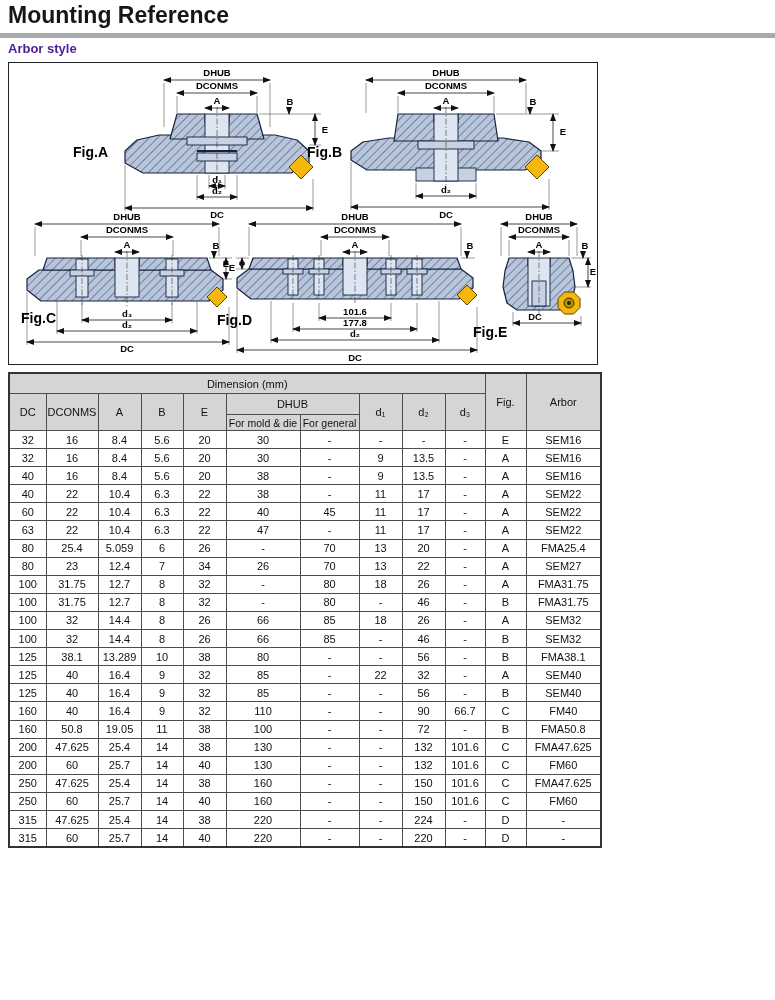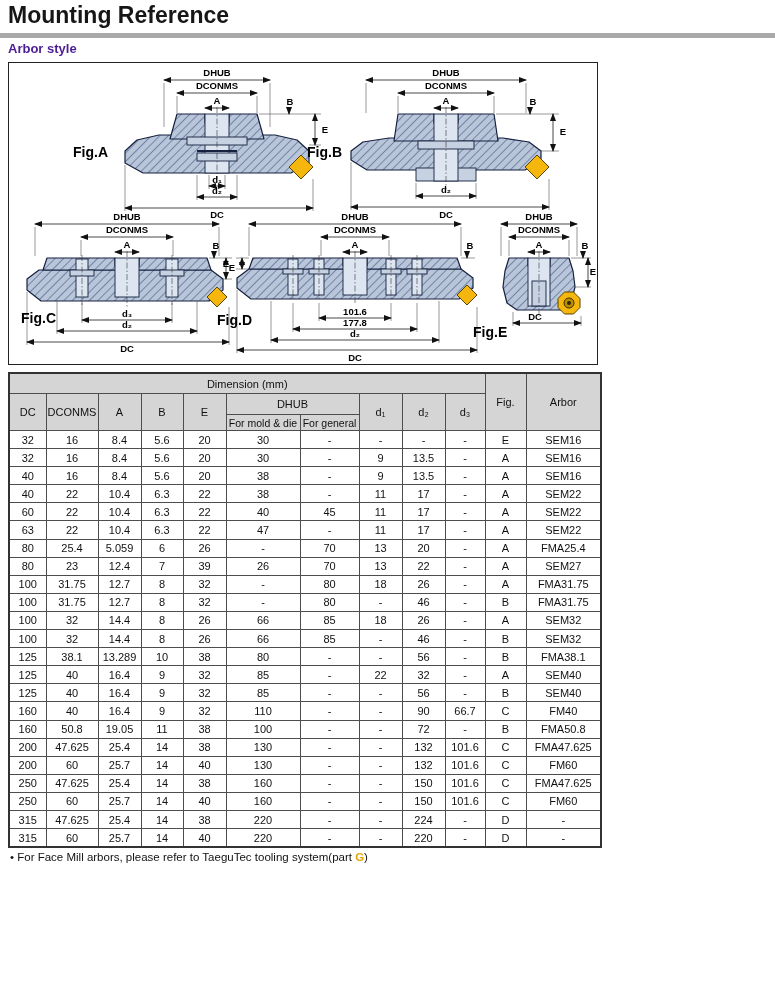--- a/index.html
+++ b/index.html
@@ -390,21 +390,21 @@
           <td>20</td>
           <td>-</td>
           <td>A</td>
           <td>FMA25.4</td>
         </tr>
         <tr>
           <td>80</td>
           <td>23</td>
           <td>12.4</td>
           <td>7</td>
-          <td>39</td>
+          <td>34</td>
           <td>26</td>
           <td>70</td>
           <td>13</td>
           <td>22</td>
           <td>-</td>
           <td>A</td>
           <td>SEM27</td>
         </tr>
         <tr>
           <td>100</td>
@@ -612,18 +612,14 @@
           <td>-</td>
           <td>-</td>
           <td>220</td>
           <td>-</td>
           <td>D</td>
           <td>-</td>
         </tr>
       </tbody>
   </table>
 
-  <div class="footnote">
-    <span>•</span>
-    <span>For Face Mill arbors, please refer to TaeguTec tooling system(part </span><span class="part-ref">G</span><span>)</span>
-  </div>
 
 </div>
 
 </body></html>

